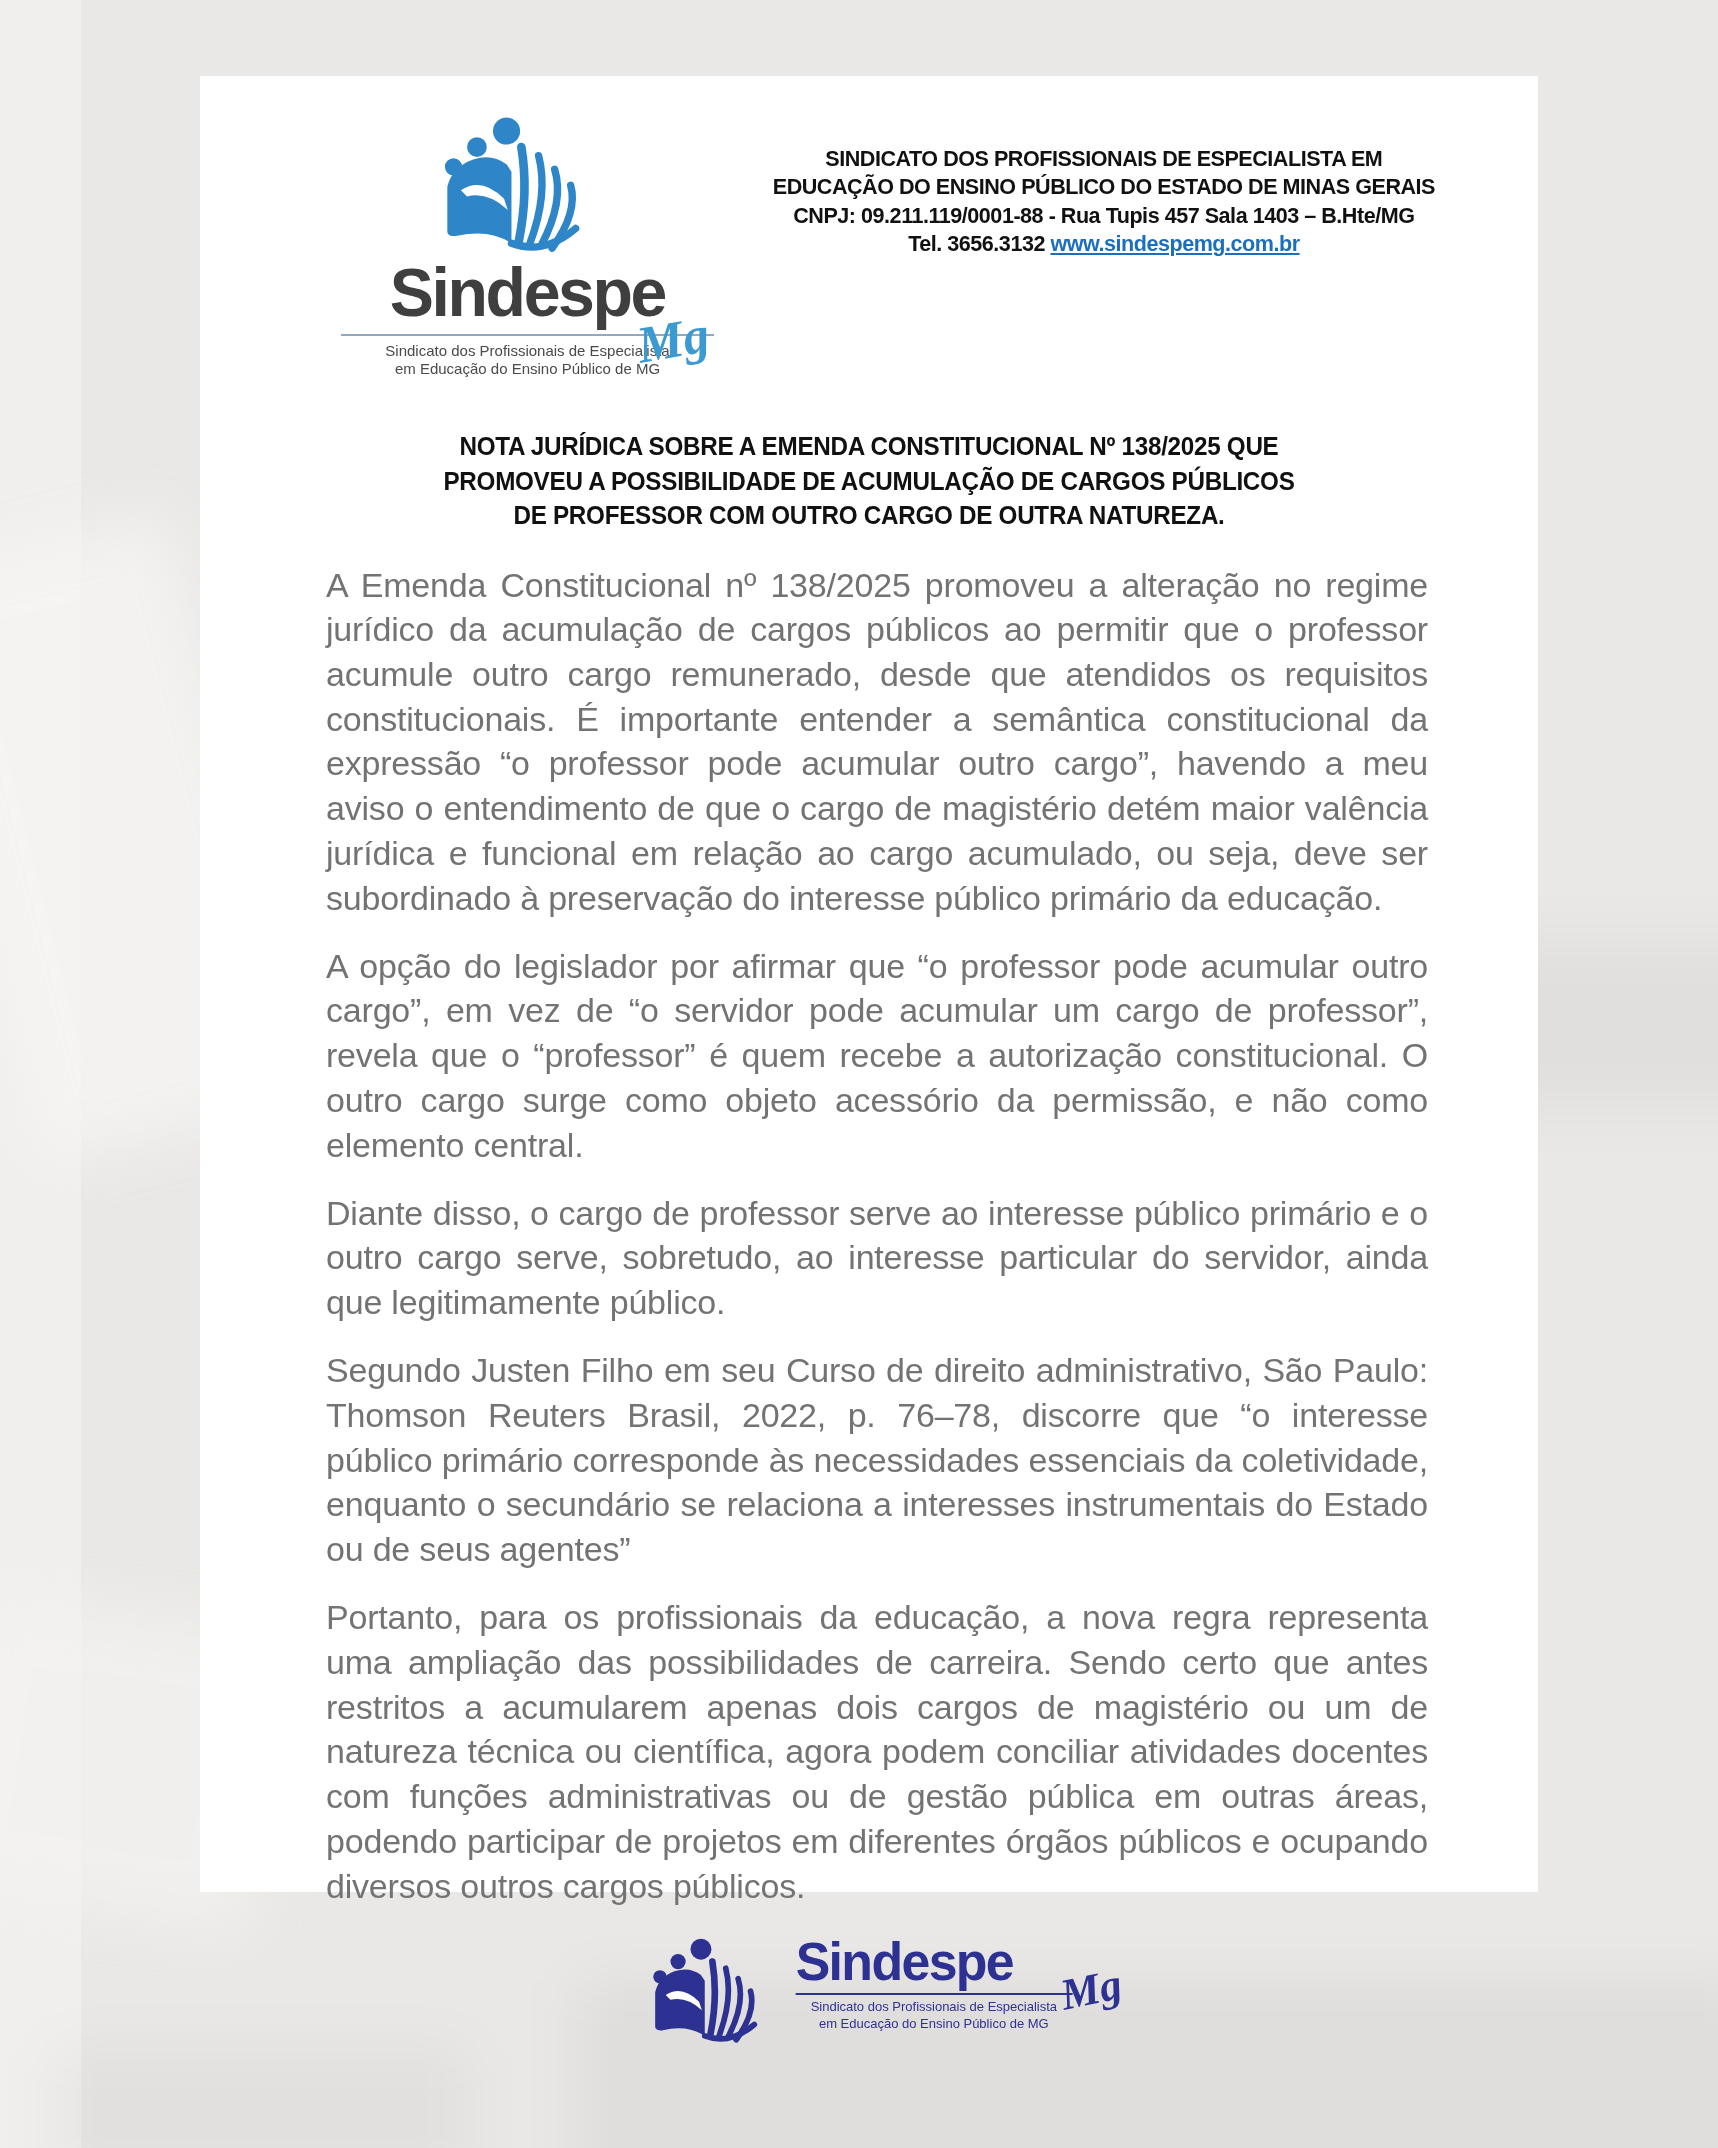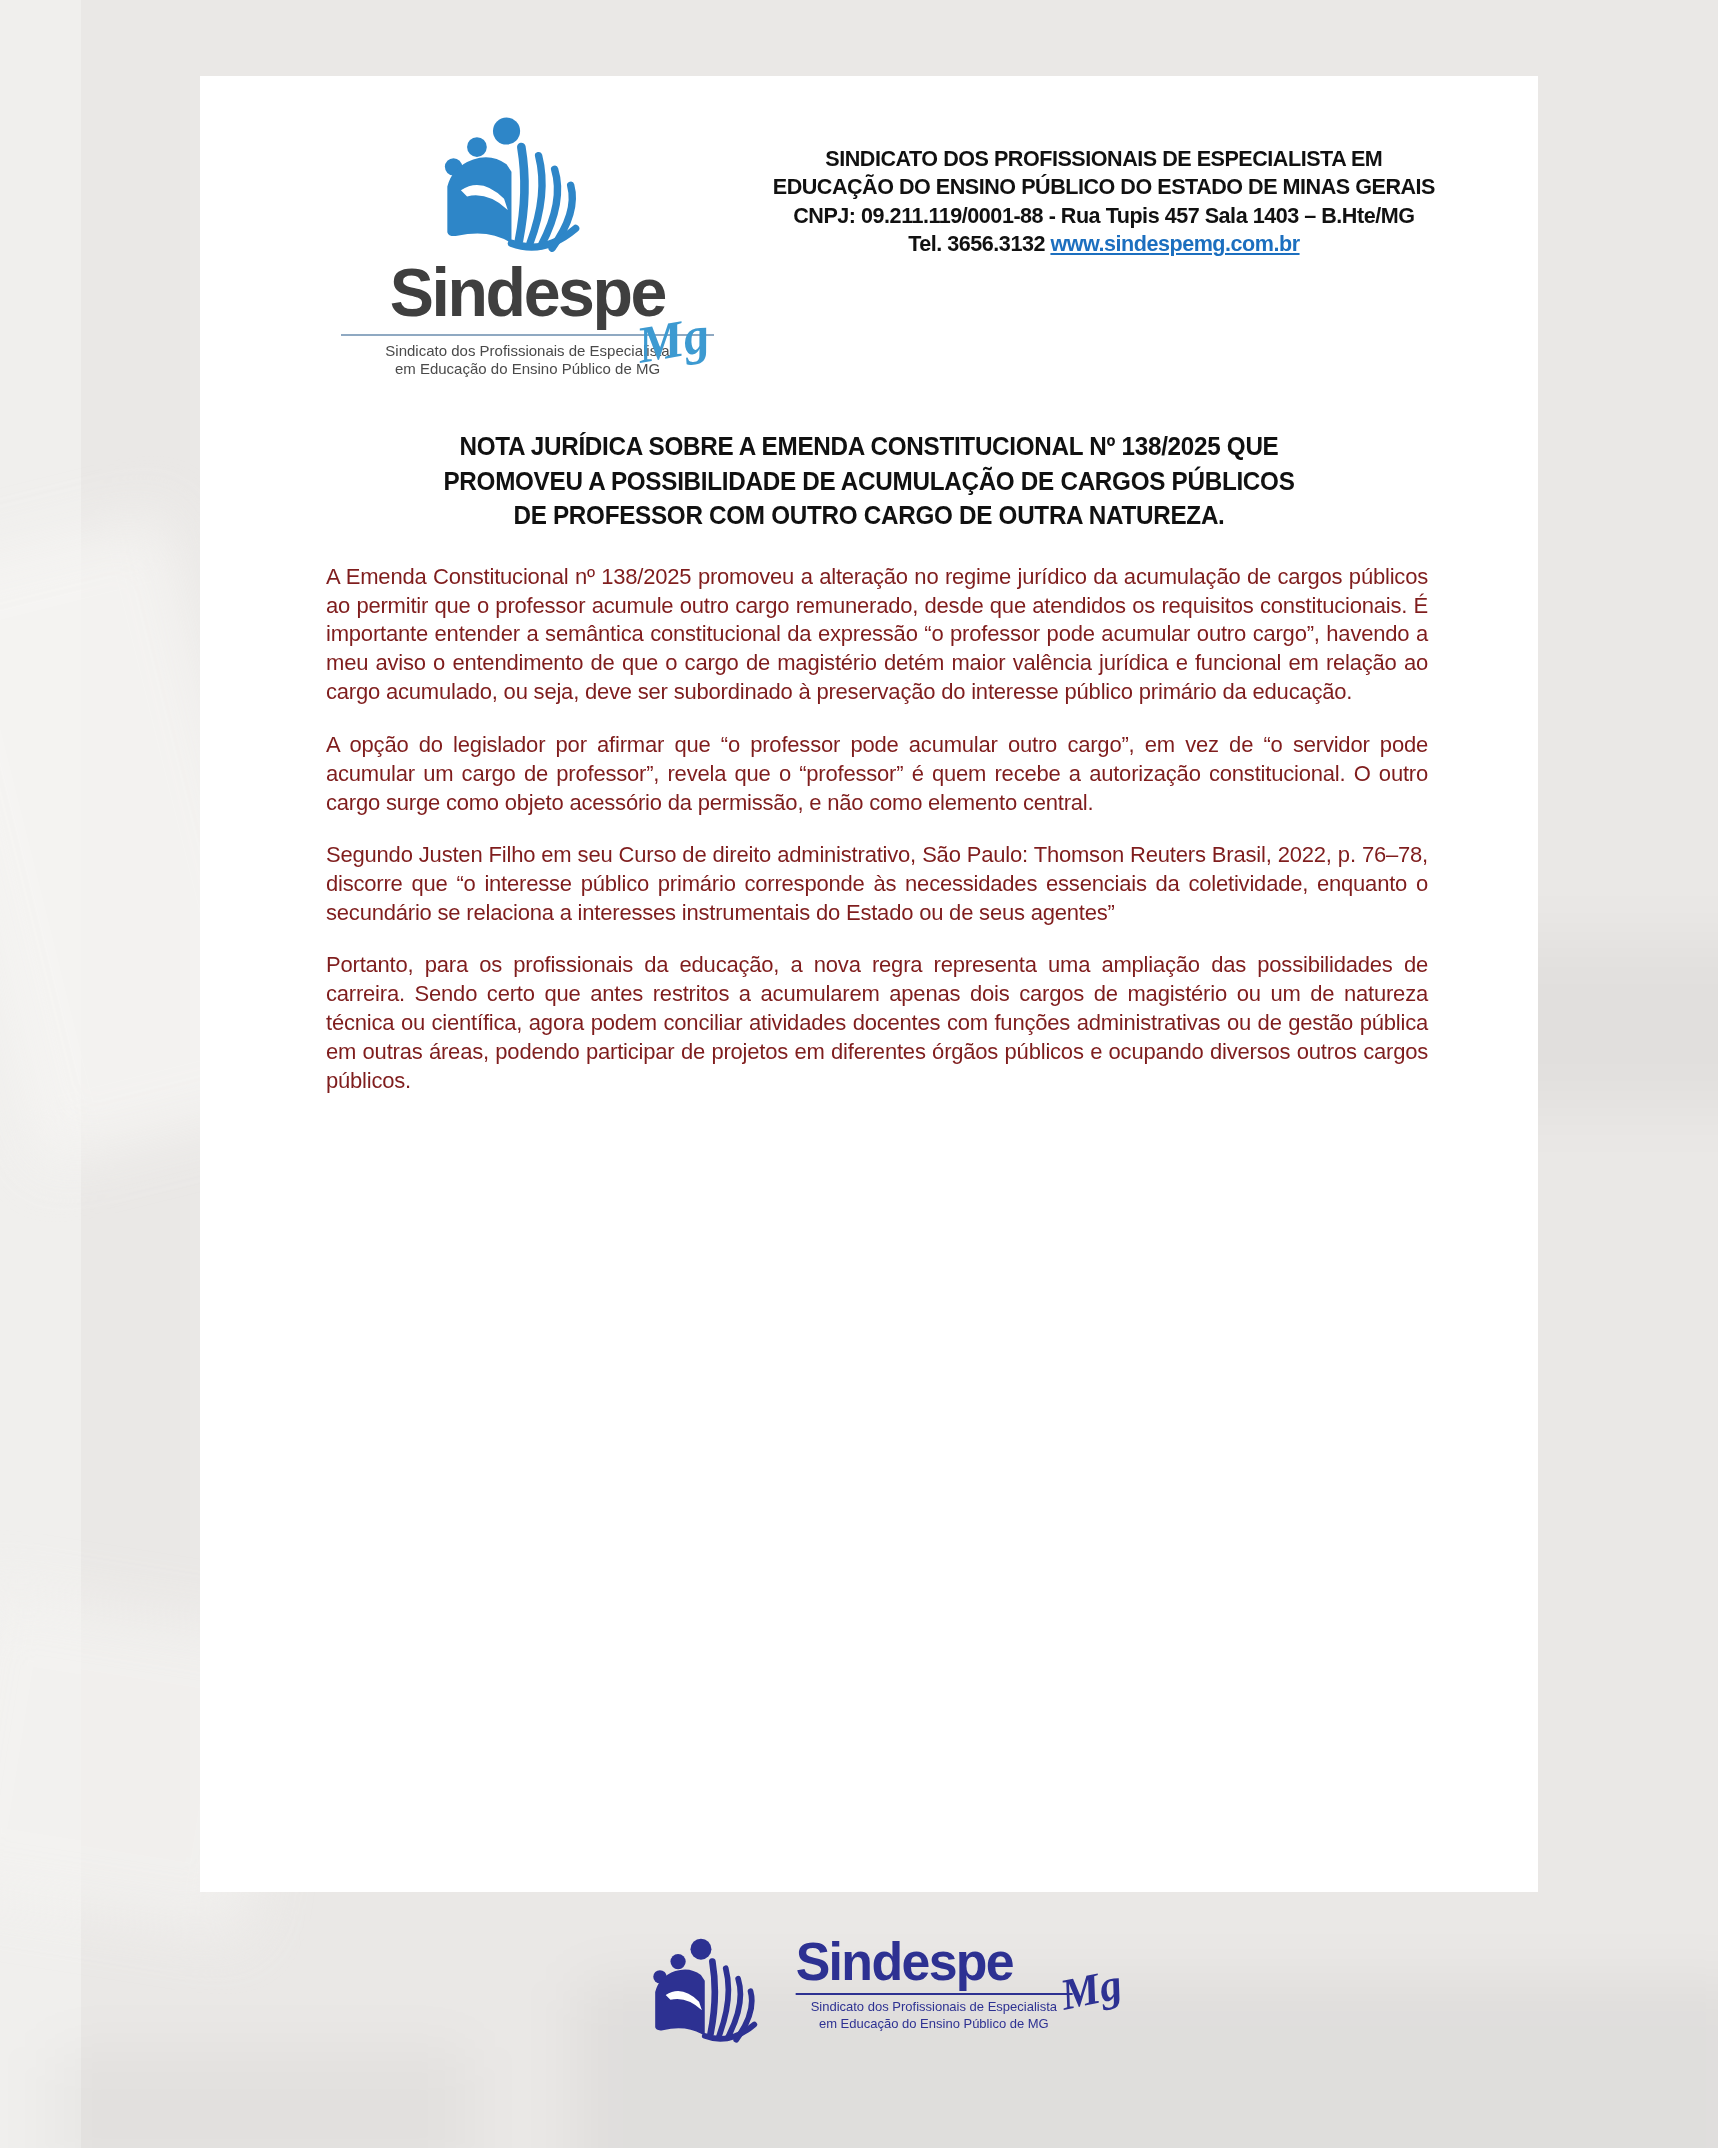--- a/index.html
+++ b/index.html
@@ -64,21 +64,21 @@
   
   .doc-title{
     margin-top:50px;text-align:center;font-weight:bold;font-size:25px;line-height:1.38;
     letter-spacing:-0.3px;color:#111;
     transform:scaleX(.97);transform-origin:center top;
   }
 
   
   .doc-body{
     margin:30px 110px 0 126px;
-    font-size:22px;line-height:1.315;text-align:justify;color:#7f1d1d;
+    font-size:34px;line-height:1.315;text-align:justify;color:#737373;
     letter-spacing:-0.2px;
   }
   .doc-body p{margin-bottom:23.5px;}
 
   
   .footer-logo{
     position:absolute;top:1927px;left:50%;transform:translateX(-50%);
     display:flex;align-items:flex-start;color:var(--footer-navy);
   }
   .footer-logo .logo-icon svg{width:143px;height:134px;color:var(--footer-navy);}
@@ -145,20 +145,21 @@
 
   <div class="doc-title">
     <div>NOTA JURÍDICA SOBRE A EMENDA CONSTITUCIONAL Nº 138/2025 QUE</div>
     <div>PROMOVEU A POSSIBILIDADE DE ACUMULAÇÃO DE CARGOS PÚBLICOS</div>
     <div>DE PROFESSOR COM OUTRO CARGO DE OUTRA NATUREZA.</div>
   </div>
 
   <div class="doc-body">
     <p>A Emenda Constitucional nº 138/2025 promoveu a alteração no regime jurídico da acumulação de cargos públicos ao permitir que o professor acumule outro cargo remunerado, desde que atendidos os requisitos constitucionais. É importante entender a semântica constitucional da expressão “o professor pode acumular outro cargo”, havendo a meu aviso o entendimento de que o cargo de magistério detém maior valência jurídica e funcional em relação ao cargo acumulado, ou seja, deve ser subordinado à preservação do interesse público primário da educação.</p>
     <p>A opção do legislador por afirmar que “o professor pode acumular outro cargo”, em vez de “o servidor pode acumular um cargo de professor”, revela que o “professor” é quem recebe a autorização constitucional. O outro cargo surge como objeto acessório da permissão, e não como elemento central.</p>
+    <p>Diante disso, o cargo de professor serve ao interesse público primário e o outro cargo serve, sobretudo, ao interesse particular do servidor, ainda que legitimamente público.</p>
     <p>Segundo Justen Filho em seu Curso de direito administrativo, São Paulo: Thomson Reuters Brasil, 2022, p. 76–78, discorre que “o interesse público primário corresponde às necessidades essenciais da coletividade, enquanto o secundário se relaciona a interesses instrumentais do Estado ou de seus agentes”</p>
     <p>Portanto, para os profissionais da educação, a nova regra representa uma ampliação das possibilidades de carreira. Sendo certo que antes restritos a acumularem apenas dois cargos de magistério ou um de natureza técnica ou científica, agora podem conciliar atividades docentes com funções administrativas ou de gestão pública em outras áreas, podendo participar de projetos em diferentes órgãos públicos e ocupando diversos outros cargos públicos.</p>
   </div>
 </div>
 
 <div class="footer-logo">
   <span class="logo-icon">
     <svg viewBox="0 0 150 120" fill="none">
       <circle cx="34" cy="26" r="8" fill="currentColor"></circle>
       <circle cx="58" cy="13" r="11" fill="currentColor"></circle>

